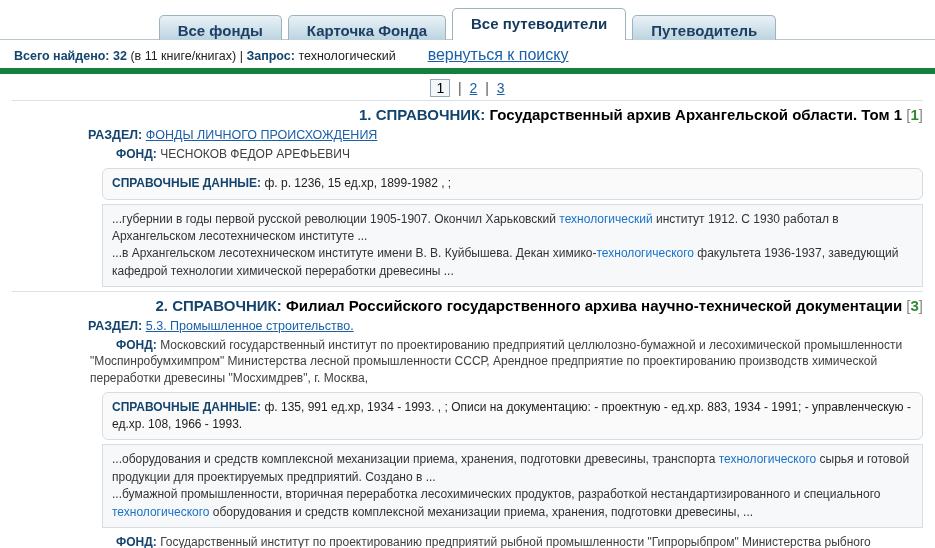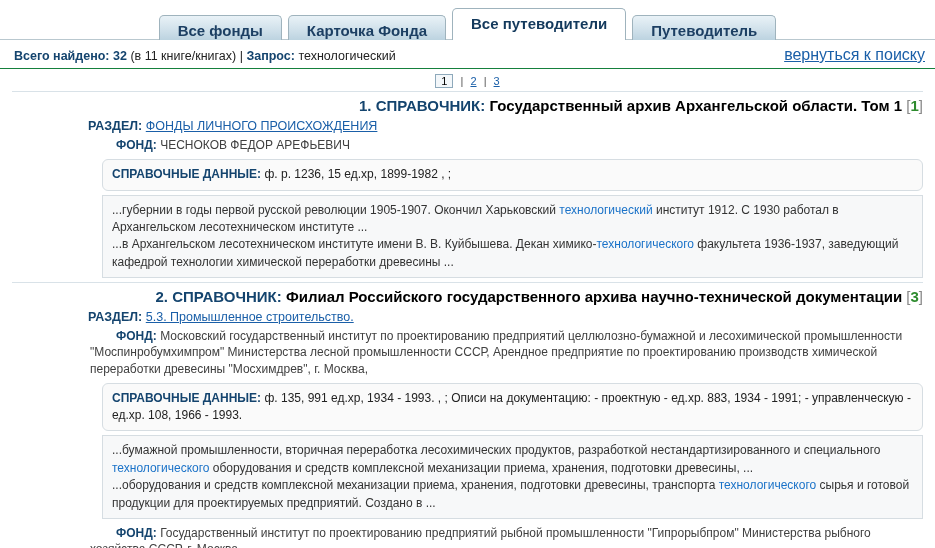--- a/index.html
+++ b/index.html
@@ -43,40 +43,41 @@
     background: #ffffff;
     border-color: #9fb3bd;
     color: #13395c;
     padding-bottom: 8px;
   }
 
   
   .infobar {
     display: flex;
     align-items: baseline;
-    justify-content: space-between;
+    justify-content: flex-start;
     padding: 6px 10px 4px 14px;
-    border-bottom: 1px solid #15803d;
+    border-bottom: 6px solid #15803d;
     font-size: 12.5px;
+    gap: 32px;
   }
   .infobar .left { color: #14446e; }
   .infobar .left b { color: #14446e; }
   .infobar .left .plain { color: #222; font-weight: normal; }
   .back-link {
     color: #1a5fa8;
     font-size: 16px;
     text-decoration: underline;
     cursor: pointer;
   }
 
   
   .pager {
     text-align: center;
     padding: 6px 0 4px 0;
-    font-size: 11px;
+    font-size: 14px;
     color: #1a5fa8;
   }
   .pager .sep { color: #555; margin: 0 4px; }
   .pager .pg { color: #1a5fa8; text-decoration: underline; cursor: pointer; }
   .pager .pg.current {
     color: #000;
     border: 1px solid #8ea9bb;
     background: #f3f7fa;
     padding: 0 5px;
     text-decoration: none;
@@ -203,24 +204,24 @@
         <div class="fond">
           <span class="fond-label">ФОНД:</span>
           <span class="fond-val">Московский государственный институт по проектированию предприятий целлюлозно-бумажной и лесохимической промышленности "Моспинробумхимпром" Министерства лесной промышленности СССР, Арендное предприятие по проектированию производств химической переработки древесины "Мосхимдрев", г. Москва,</span>
         </div>
         <div class="panel sprav">
           <span class="sprav-label">СПРАВОЧНЫЕ ДАННЫЕ:</span>
           <span>ф. 135, 991 ед.хр, 1934 - 1993. , ; Описи на документацию: - проектную - ед.хр. 883, 1934 - 1991; - управленческую - ед.хр. 108, 1966 - 1993.</span>
         </div>
         <div class="panel">
           <div class="snippet">
+            <span>...оборудования и средств комплексной механизации приема, хранения, подготовки древесины, транспорта </span><span class="hl">технологического</span><span> сырья и готовой продукции для проектируемых предприятий. Создано в ...</span>
+          </div>
+          <div class="snippet">
             <span>...бумажной промышленности, вторичная переработка лесохимических продуктов, разработкой нестандартизированного и специального </span><span class="hl">технологического</span><span> оборудования и средств комплексной механизации приема, хранения, подготовки древесины, ...</span>
-          </div>
-          <div class="snippet">
-            <span>...оборудования и средств комплексной механизации приема, хранения, подготовки древесины, транспорта </span><span class="hl">технологического</span><span> сырья и готовой продукции для проектируемых предприятий. Создано в ...</span>
           </div>
         </div>
 
         <div class="fond">
           <span class="fond-label">ФОНД:</span>
           <span class="fond-val">Государственный институт по проектированию предприятий рыбной промышленности "Гипрорыбпром" Министерства рыбного хозяйства СССР, г. Москва,</span>
         </div>
 
       </div>
     </div>

